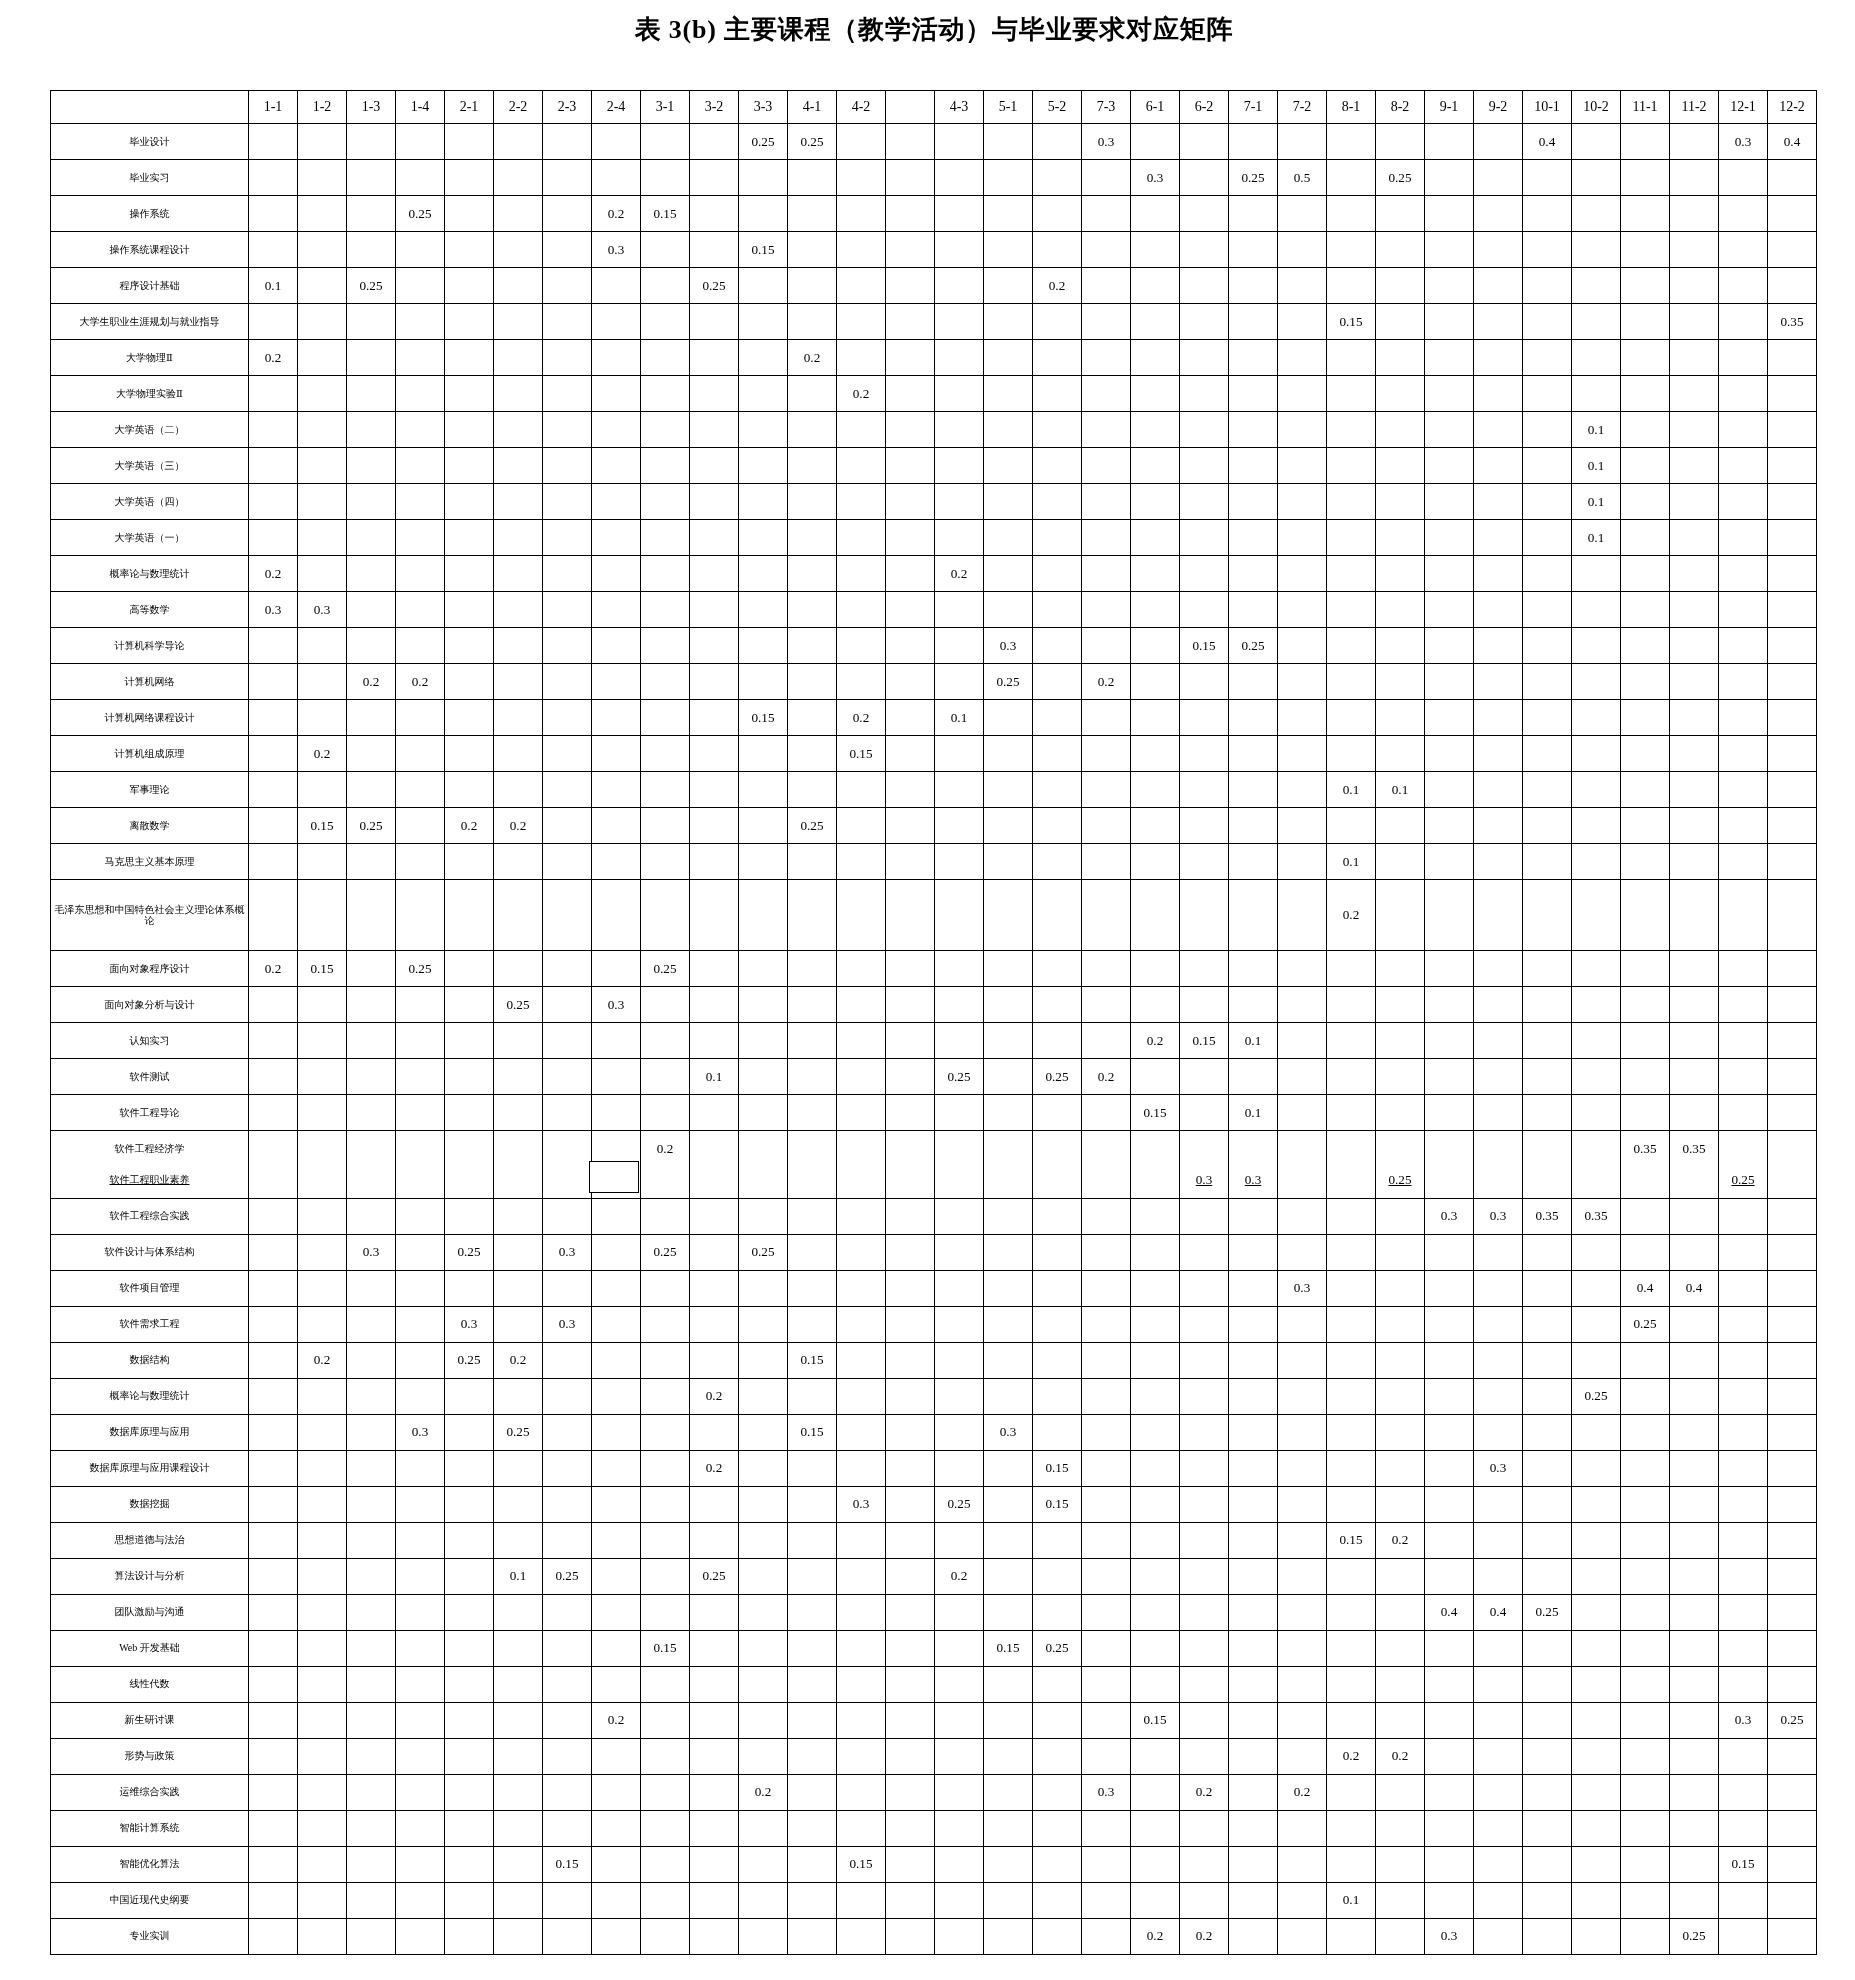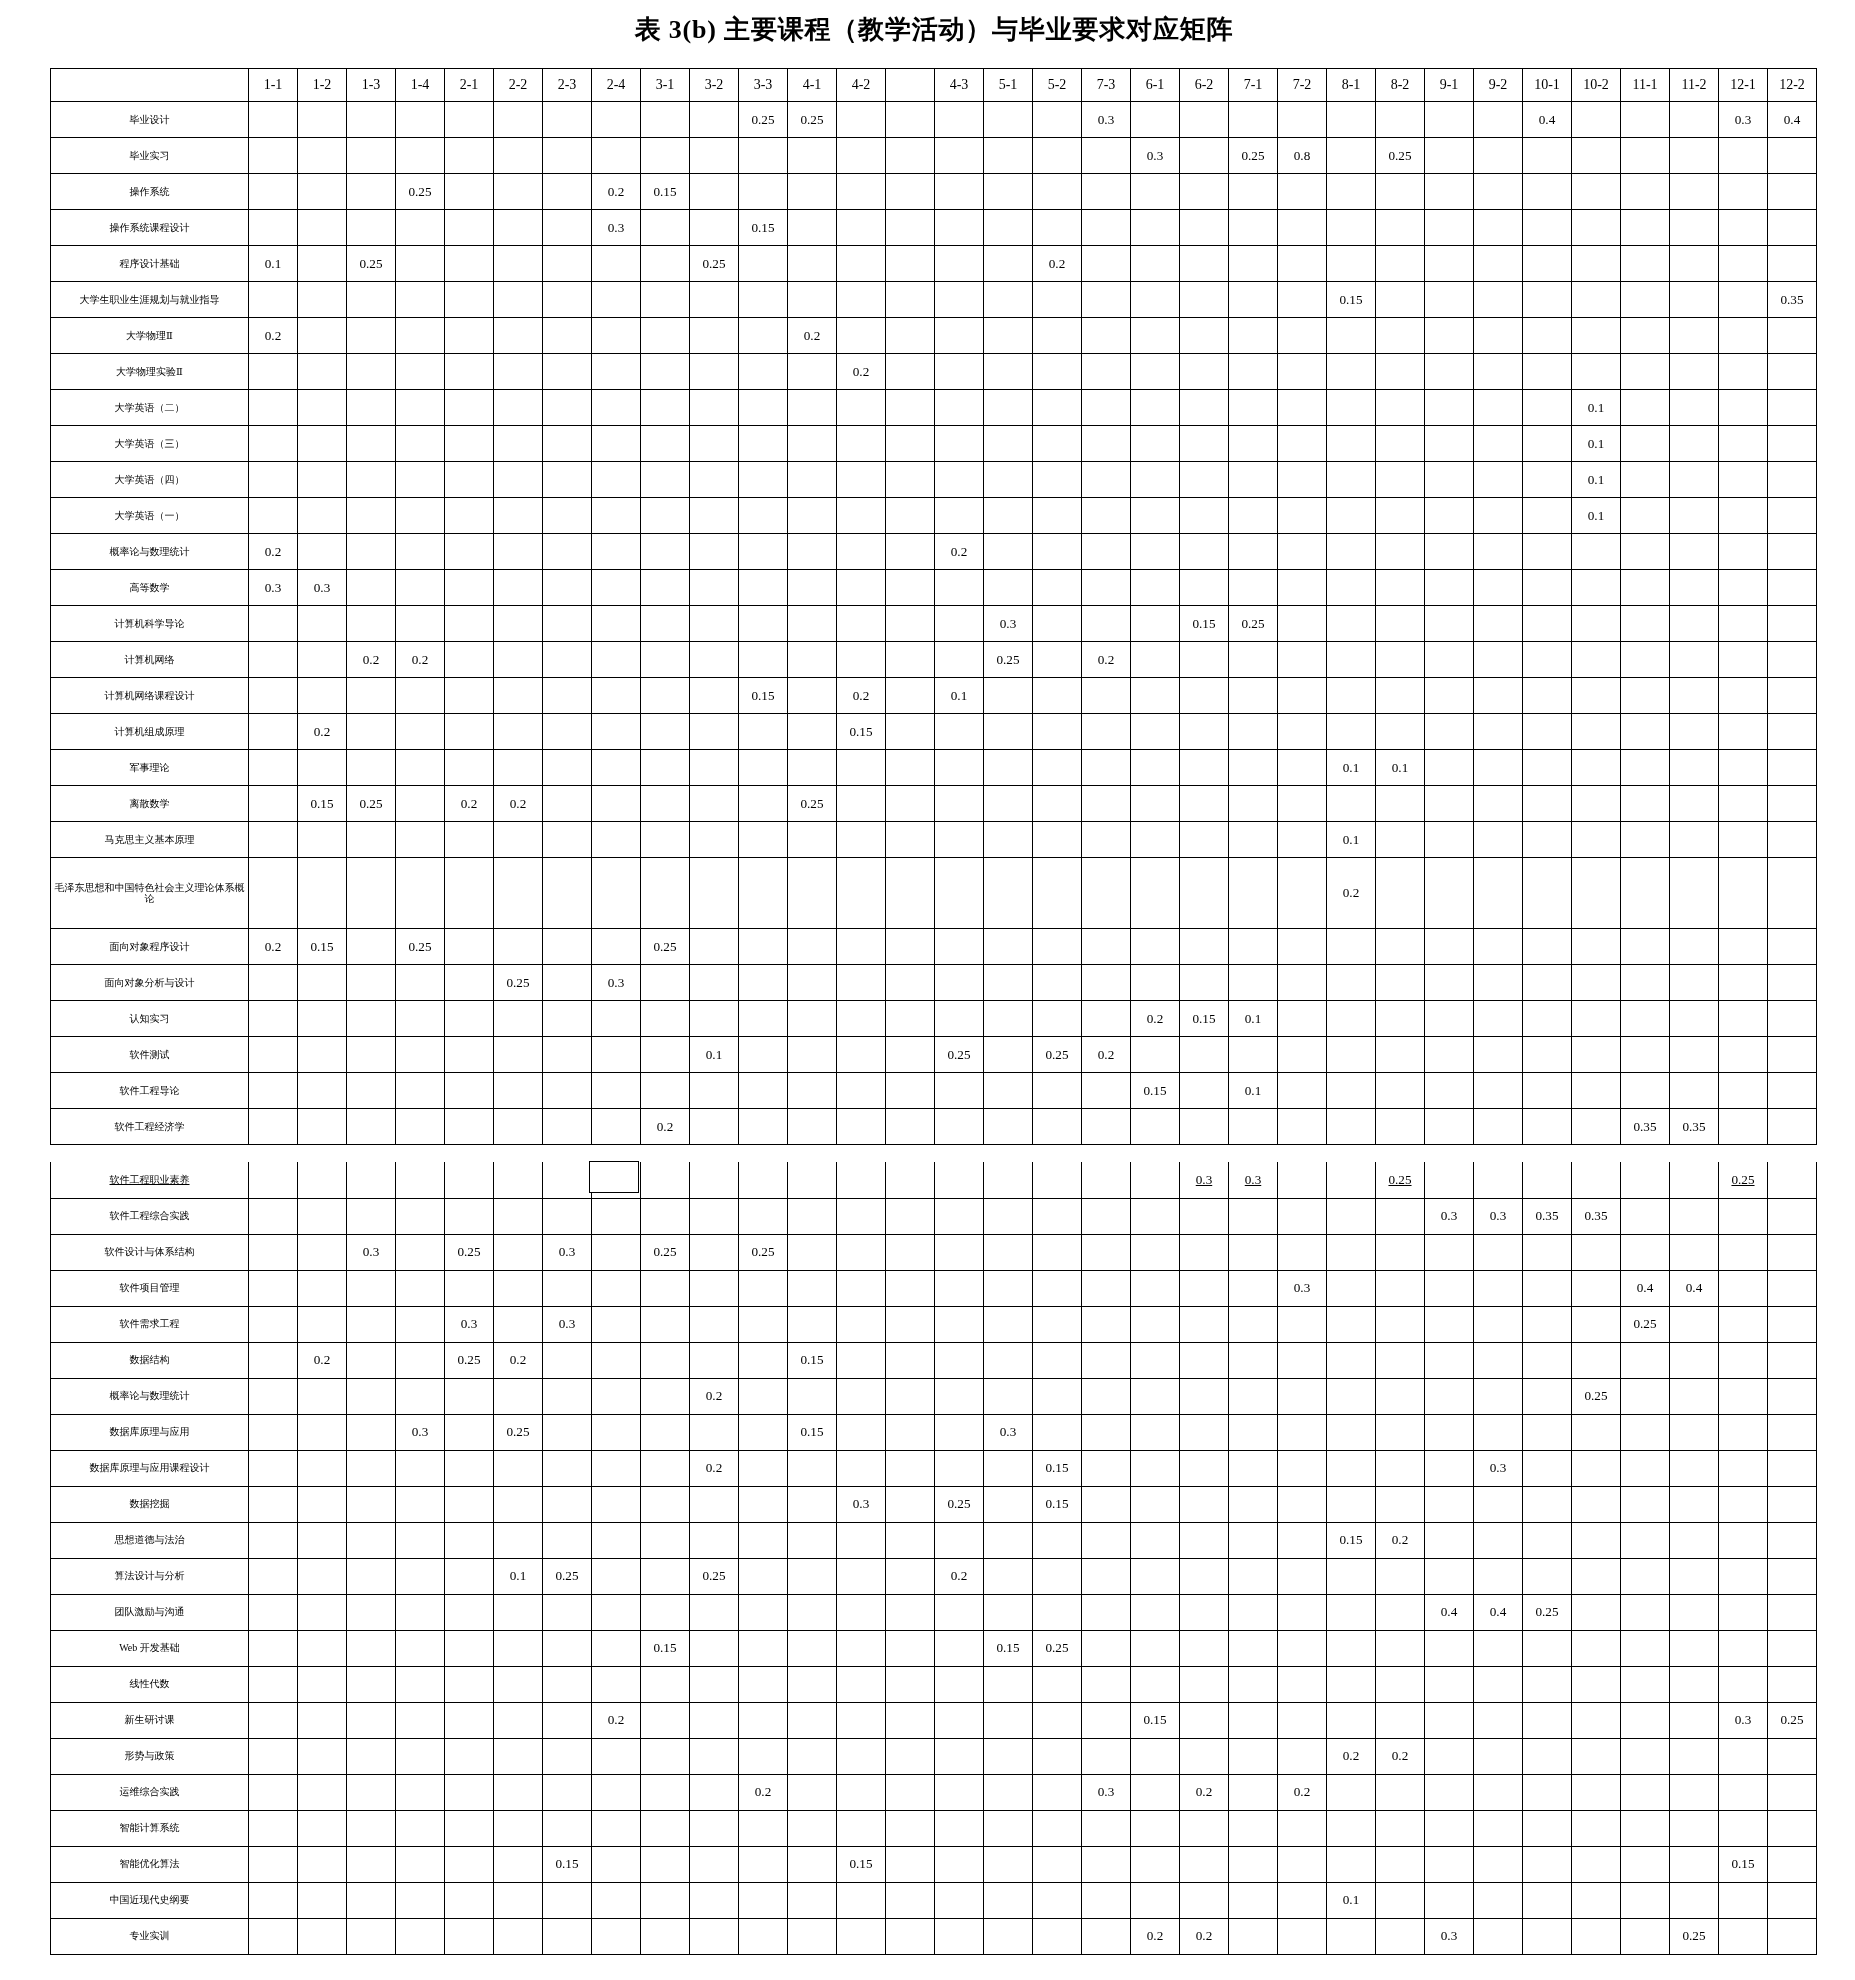--- a/index.html
+++ b/index.html
@@ -8,21 +8,21 @@
     font-family:"Liberation Serif","DejaVu Serif",serif;color:#000;
   }
   .doc-title{
     position:absolute;top:11.6px;left:6px;width:100%;text-align:center;
     font-size:26px;font-weight:bold;letter-spacing:0.8px;
   }
   table.matrix{
     position:absolute;left:50px;border-collapse:collapse;table-layout:fixed;
     width:1756px;background:#fff;border:1.7px solid #000;
   }
-  #table1{top:68px;}
+  #table1{top:90px;}
   #table2{top:1162px;border-top:none;}
   #table2 tr:first-child td{border-top:none;text-decoration:underline;}
   .matrix th,.matrix td{
     border:0.8px solid #000;padding:0;margin:0;
     text-align:center;vertical-align:middle;
     font-weight:normal;font-size:13.2px;line-height:1.15;
     overflow:hidden;
   }
   .matrix col.c-name{width:198px;}
   .matrix col.c-data{width:49px;}
@@ -166,21 +166,21 @@
         <td></td>
         <td></td>
         <td></td>
         <td></td>
         <td></td>
         <td></td>
         <td></td>
         <td>0.3</td>
         <td></td>
         <td>0.25</td>
-        <td>0.8</td>
+        <td>0.5</td>
         <td></td>
         <td>0.25</td>
         <td></td>
         <td></td>
         <td></td>
         <td></td>
         <td></td>
         <td></td>
         <td></td>
         <td></td>

